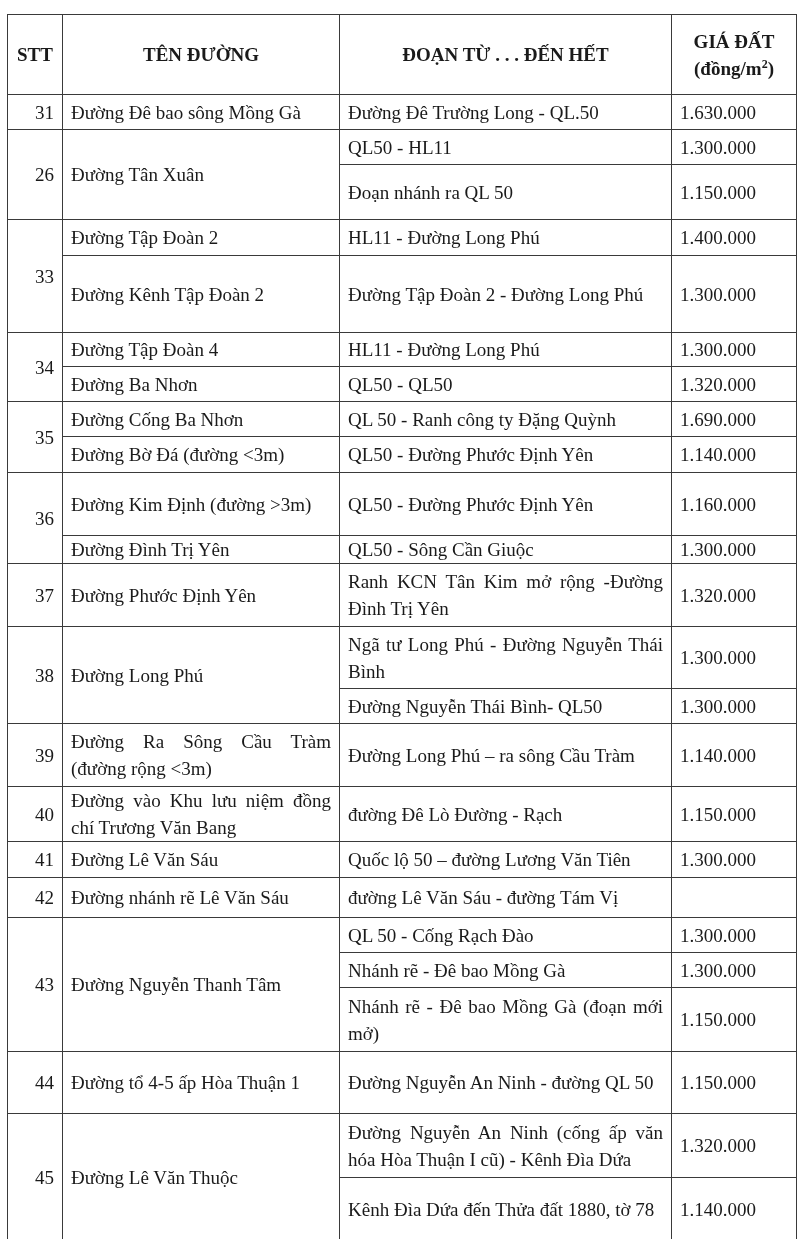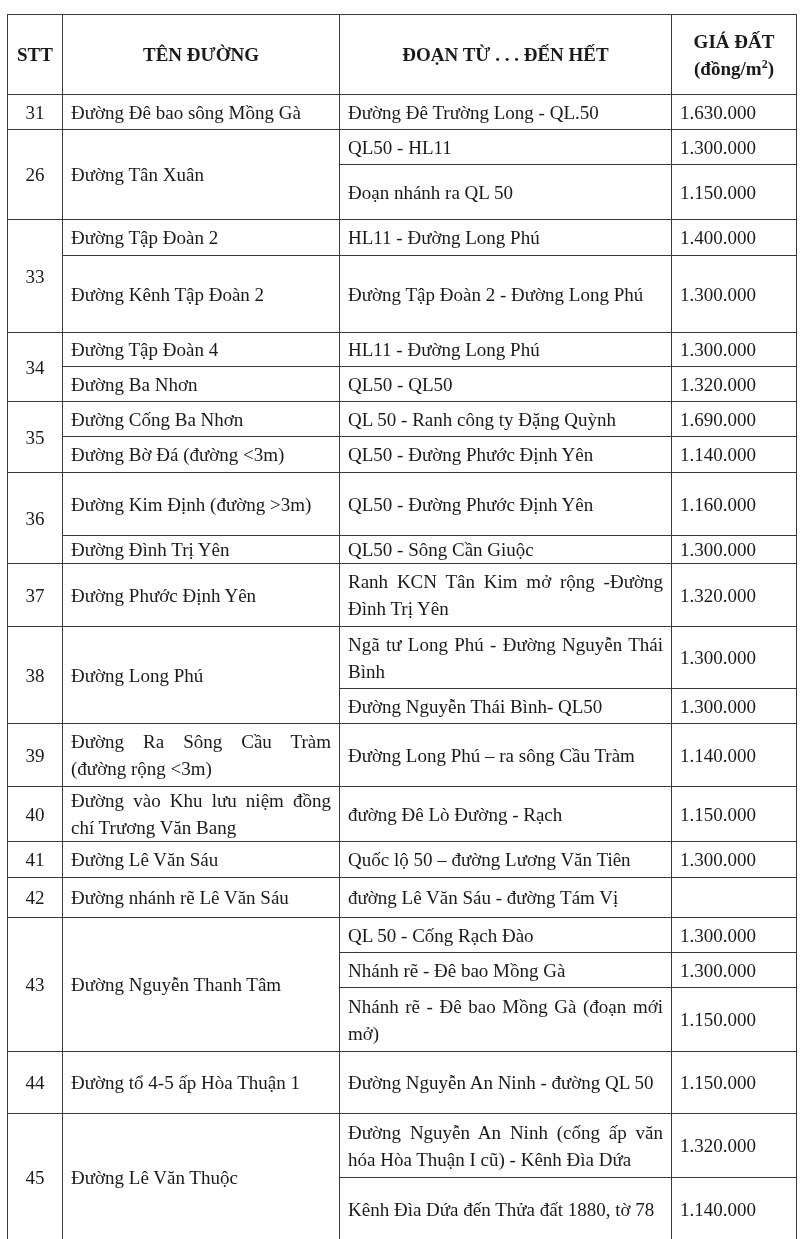--- a/index.html
+++ b/index.html
@@ -21,21 +21,21 @@
   table.land th {
     font-weight: bold;
     text-align: center;
     font-size: 19px;
     line-height: 27px;
   }
   col.c-stt { width: 55px; }
   col.c-name { width: 277px; }
   col.c-seg { width: 332px; }
   col.c-price { width: 125px; }
-  td.stt { text-align: center; }
+  td.stt { text-align: right; }
   td.name, td.seg { text-align: justify; text-align-last: left; }
   td.price { text-align: left; padding-right: 22px; }
   sup { font-size: 12px; line-height: 0; }
 </style>
 </head>
 <body>
 
 <table class="land">
   <colgroup>
     <col class="c-stt">

